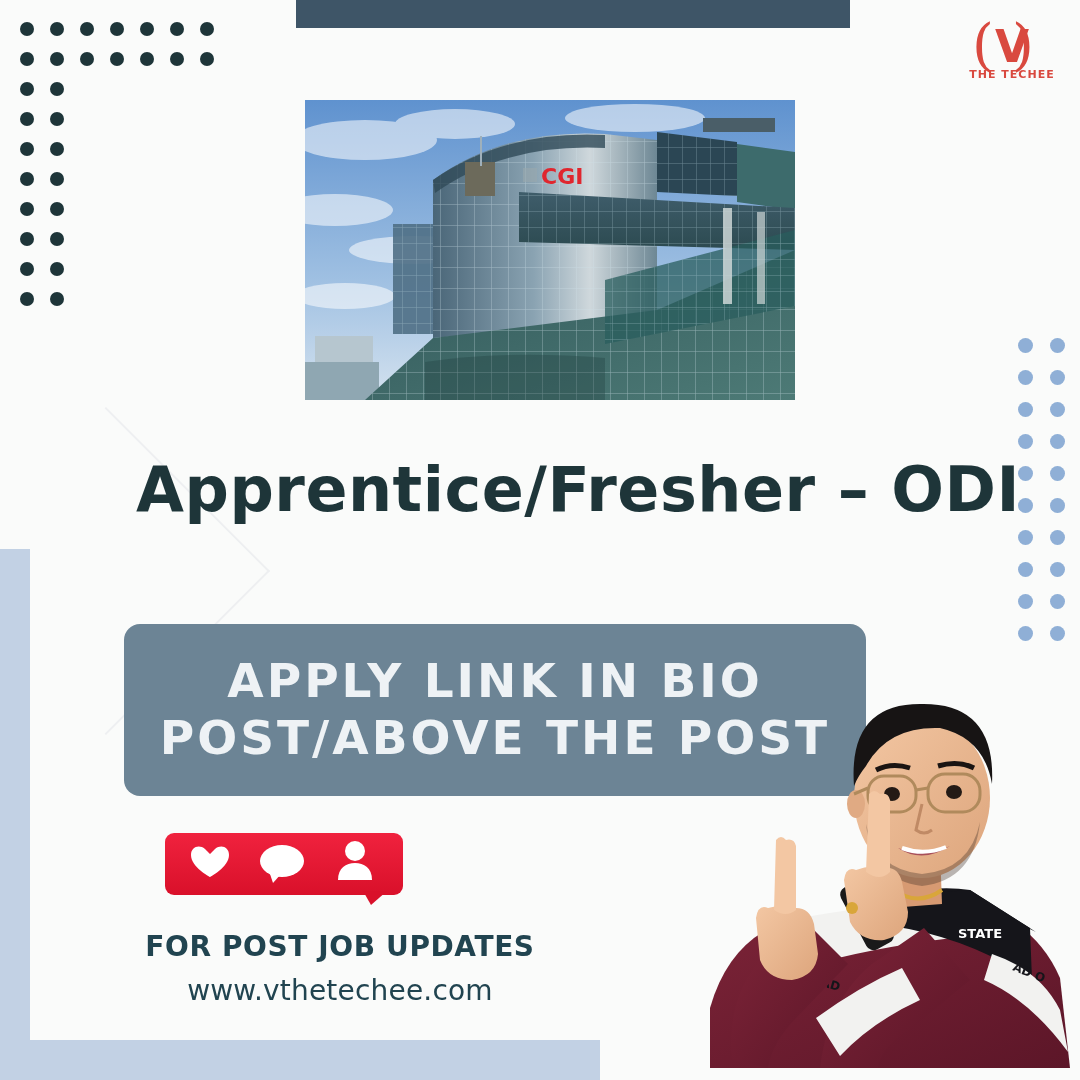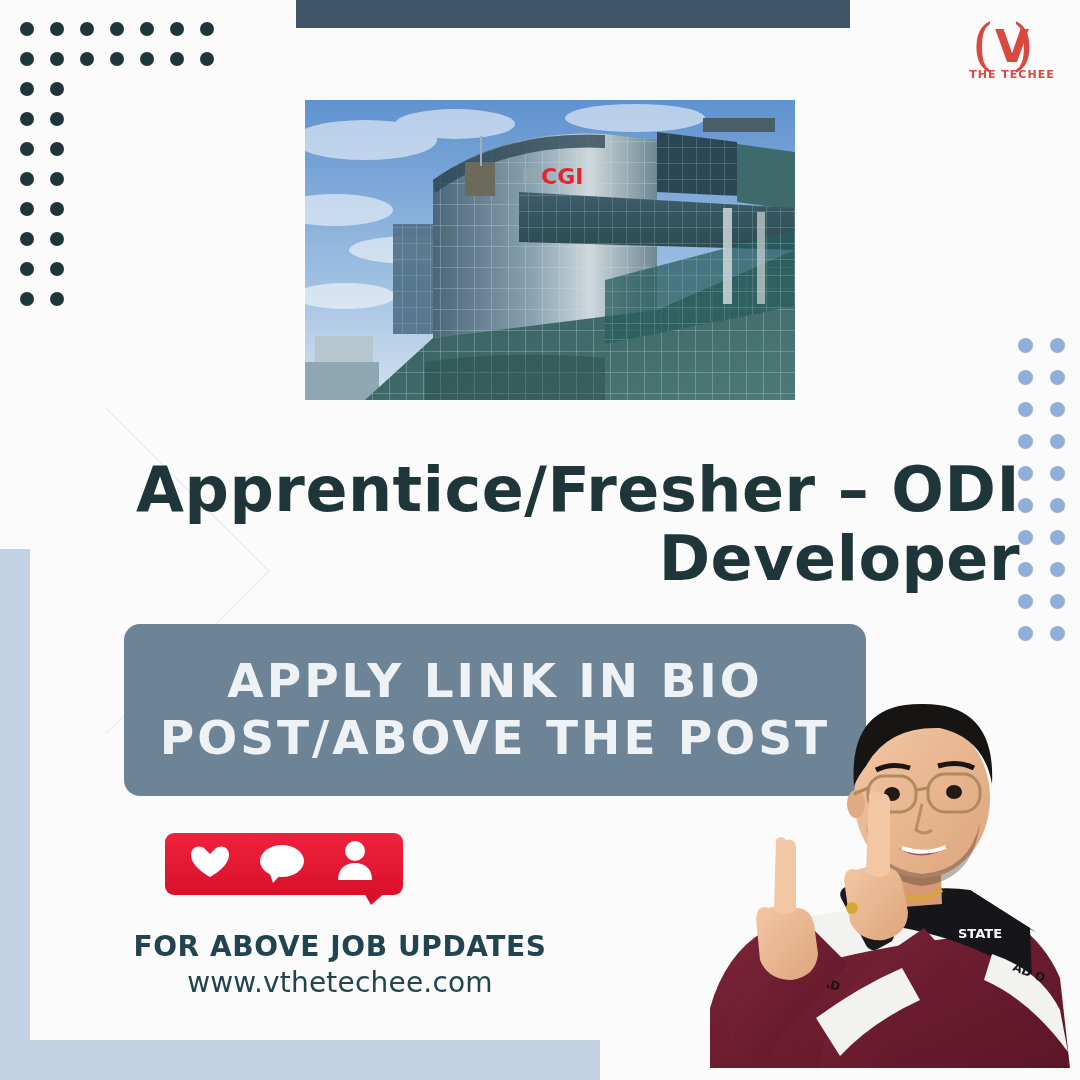--- a/index.html
+++ b/index.html
@@ -43,21 +43,21 @@
   .banner .bl{color:#eef2f5;font-size:47px;font-weight:700;letter-spacing:3px;
     line-height:1.12;text-align:center;font-family:"DejaVu Sans", sans-serif;}
 
   
   .badge{position:absolute;left:165px;top:833px;width:238px;height:72px;}
 
   
   .footer{position:absolute;left:60px;top:930px;width:560px;text-align:center;}
   .f1{color:#214450;font-size:28px;font-weight:700;letter-spacing:.6px;
       font-family:"DejaVu Sans", sans-serif;}
-  .f2{color:#214450;font-size:28px;font-weight:400;margin-top:3px;letter-spacing:.2px;
+  .f2{color:#214450;font-size:28px;font-weight:400;margin-top:11px;letter-spacing:.2px;
       font-family:"DejaVu Sans", sans-serif;}
 
   
   .person{position:absolute;right:0;bottom:12px;width:440px;height:460px;}
   .person svg{display:block;}
 </style>
 </head>
 <body>
 
 <div id="stage">
@@ -209,21 +209,20 @@
       <rect x="452" y="112" width="8" height="92" fill="#cdd6d6" opacity=".7"></rect>
 
       <path d="M176 36 L176 66" stroke="#9fb0bb" stroke-width="2"></path>
 
       <path d="M120 262 Q200 250 300 258 L300 300 L120 300 Z" fill="#1f3f3f" opacity=".35"></path>
     </svg>
   </div>
 
   <div class="headline">
     <div>Apprentice/Fresher – ODI</div>
-    <div>Developer</div>
   </div>
 
   <div class="banner">
     <div class="bl">APPLY LINK IN BIO</div>
     <div class="bl">POST/ABOVE THE POST</div>
   </div>
 
   <div class="badge">
     <svg width="238" height="72" viewBox="0 0 238 72">
       <defs>
@@ -245,21 +244,21 @@
       </g>
 
       <g>
         <circle cx="190" cy="18" r="10" fill="#ffffff"></circle>
         <path d="M173 47 C173 35 181 30 190 30 C199 30 207 35 207 47 Z" fill="#ffffff"></path>
       </g>
     </svg>
   </div>
 
   <div class="footer">
-    <div class="f1">FOR ABOVE JOB UPDATES</div>
+    <div class="f1">FOR POST JOB UPDATES</div>
     <div class="f2">www.vthetechee.com</div>
   </div>
 
   <div class="person">
     <svg width="440" height="460" viewBox="0 0 440 460">
       <defs>
         <linearGradient id="skin" x1="0" y1="0" x2="1" y2="1">
           <stop offset="0%" stop-color="#f3c7a3"></stop>
             <stop offset="100%" stop-color="#dda57c"></stop>
         </linearGradient>

